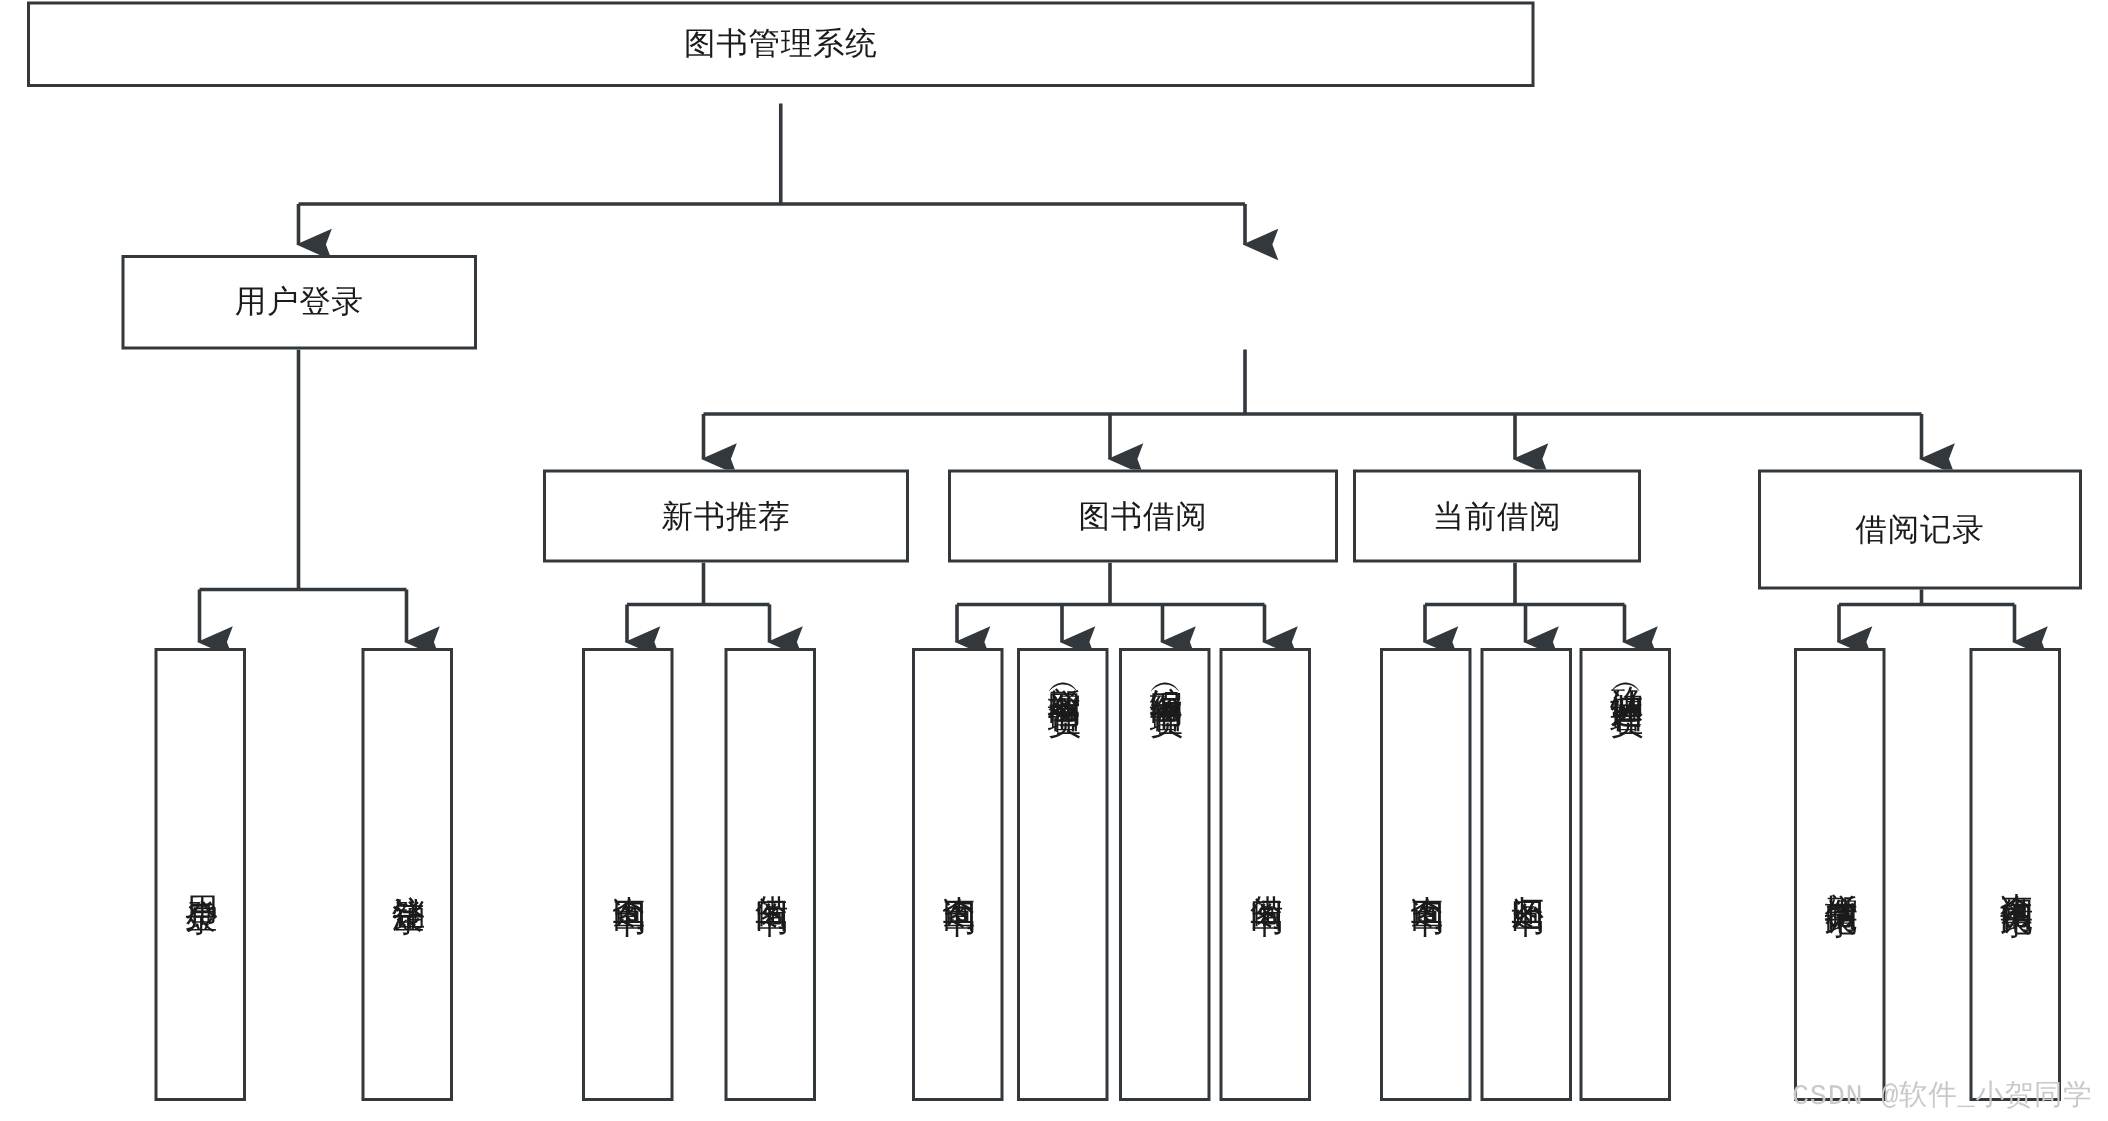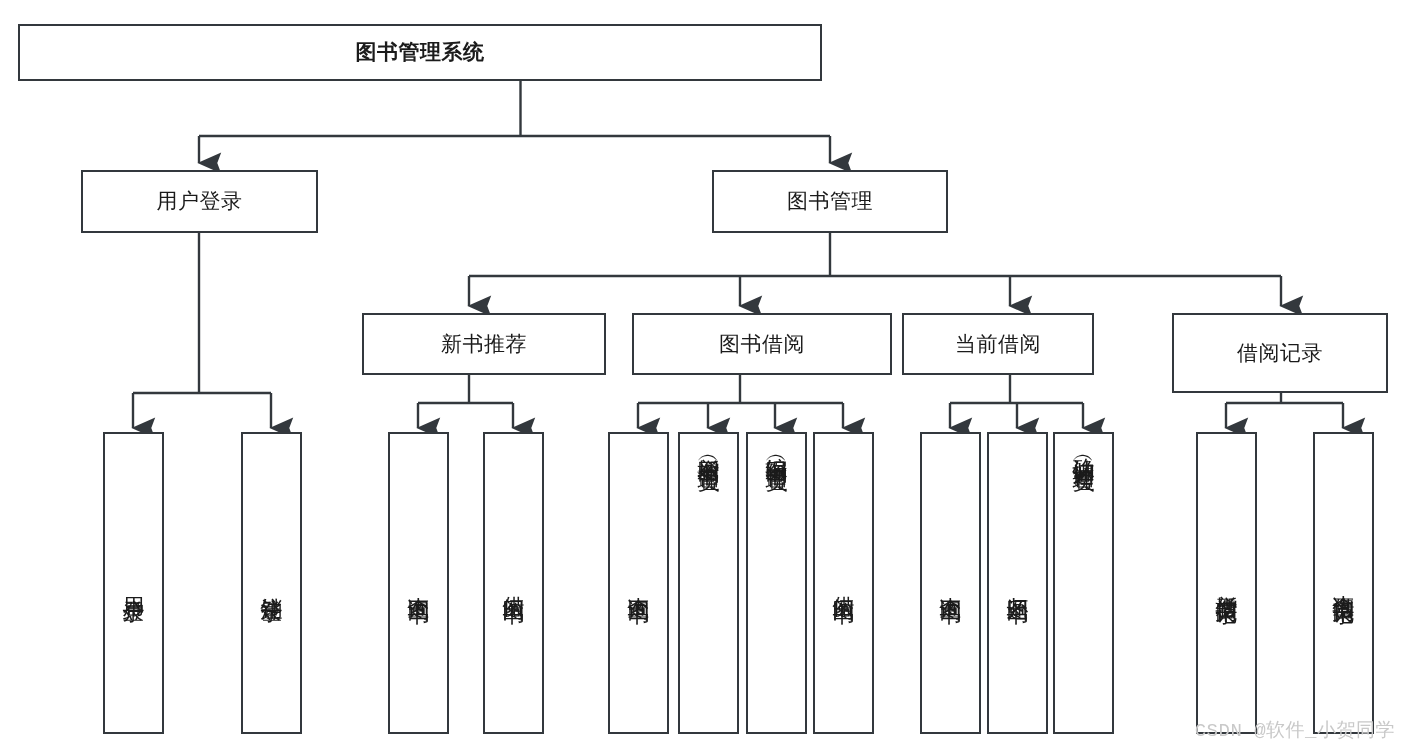--- a/index.html
+++ b/index.html
@@ -120,29 +120,26 @@
       <path d="M 1017 403 L 1017 428" marker-end="url(#arrow)"></path>
       <path d="M 1083 403 L 1083 428" marker-end="url(#arrow)"></path>
 
       <path d="M 1281 375 L 1281 403"></path>
       <path d="M 1226 403 L 1343 403"></path>
       <path d="M 1226 403 L 1226 428" marker-end="url(#arrow)"></path>
       <path d="M 1343 403 L 1343 428" marker-end="url(#arrow)"></path>
     </g>
   </svg>
 
-  <div class="node" style="left:18px; top:24px; width:804px; height:57px;font-weight:bold;">
+  <div class="node" style="left:18px; top:1px; width:1005px; height:57px;">
     <span class="node-label">图书管理系统</span>
   </div>
 
   <div class="node" style="left:81px; top:170px; width:237px; height:63px;">
     <span class="node-label">用户登录</span>
-  </div>
-  <div class="node" style="left:712px; top:170px; width:236px; height:63px;">
-    <span class="node-label">图书管理</span>
   </div>
 
   <div class="node" style="left:362px; top:313px; width:244px; height:62px;">
     <span class="node-label">新书推荐</span>
   </div>
   <div class="node" style="left:632px; top:313px; width:260px; height:62px;text-align:center;">
     <span class="node-label">图书借阅</span>
   </div>
   <div class="node" style="left:902px; top:313px; width:192px; height:62px;">
     <span class="node-label">当前借阅</span>

